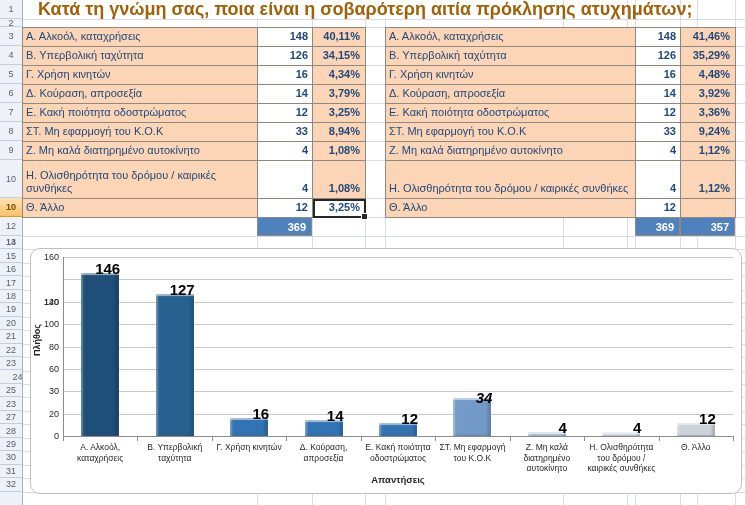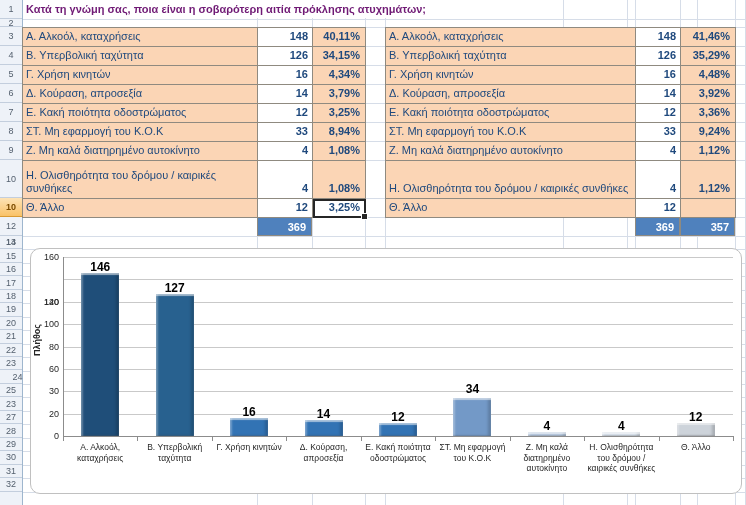--- a/index.html
+++ b/index.html
@@ -14,21 +14,21 @@
   #rowhdr{position:absolute;left:0;top:0;width:22px;height:505px;
     background:#eef2f8;border-right:1px solid #9eb6ce;z-index:5;}
   .rh{position:absolute;left:0;width:22px;box-sizing:border-box;
     border-bottom:1px solid #c3cedd;color:#54606e;font-size:9px;
     display:flex;align-items:center;justify-content:center;}
   .rh.sel{background:linear-gradient(180deg,#fde3b5,#f9c268);color:#7a4b00;font-weight:bold;
     border-bottom:1px solid #d99a33;}
   
   #titlecell{position:absolute;left:22px;top:0;width:540px;height:18px;background:#fff;
     z-index:4;display:flex;align-items:center;}
-  #titlecell span{font-weight:bold;color:#701a75;font-size:11px;padding-left:4px;white-space:nowrap;}
+  #titlecell span{font-weight:bold;color:#a16207;font-size:18px;padding-left:16px;white-space:nowrap;}
   
   .xtable{position:absolute;z-index:6;display:grid;border-top:1px solid #8f8a80;border-left:1px solid #8f8a80;}
   .cell{box-sizing:border-box;border-right:1px solid #8f8a80;border-bottom:1px solid #8f8a80;
     display:flex;align-items:flex-end;font-size:11px;color:#1f497d;line-height:1.25;}
   .cell.lbl{background:#fbd5b5;padding:1px 2px 2px 3px;}
   .cell.num{background:#fff;justify-content:flex-end;padding:1px 4px 2px 2px;font-weight:bold;}
   .cell.pct{background:#fbd5b5;justify-content:flex-end;padding:1px 5px 2px 2px;font-weight:bold;}
   .cell.selcell{outline:2px solid #262626;outline-offset:-2px;position:relative;background:#fff;}
   .fillhandle{position:absolute;right:-3px;bottom:-3px;width:5px;height:5px;background:#262626;
     border:1px solid #fff;z-index:9;}
@@ -37,21 +37,21 @@
     padding:1px 5px 2px 2px;border:1px solid #8f8a80;}
   
   #chart{position:absolute;left:30px;top:248px;width:710px;height:244px;background:#fff;
     border:1px solid #c0c0c0;border-radius:10px;z-index:7;box-shadow:0 0 0 1px rgba(255,255,255,.5) inset;}
   .cgrid{position:absolute;height:1px;background:#c9c9c9;}
   .caxis-y{position:absolute;width:1px;background:#8c8c8c;}
   .caxis-x{position:absolute;height:1px;background:#8c8c8c;}
   .ctick{position:absolute;width:1px;height:5px;background:#8c8c8c;}
   .ylab{position:absolute;font-size:9px;color:#262626;text-align:right;width:26px;}
   .bar{position:absolute;box-shadow:inset 0 2px 1px rgba(255,255,255,.55),inset 2px 0 2px rgba(255,255,255,.3),inset -3px 0 3px rgba(0,0,0,.18),inset 0 -1px 1px rgba(0,0,0,.15);}
-  .dlab{position:absolute;font-size:12px;font-weight:bold;color:#000;text-align:center;width:40px;}
+  .dlab{position:absolute;font-size:15px;font-weight:bold;color:#000;text-align:right;width:40px;}
   .clab{position:absolute;font-size:8.5px;color:#262626;text-align:center;line-height:10.5px;}
   #ytitle{position:absolute;left:-24px;top:86px;width:60px;text-align:center;
     font-size:9px;font-weight:bold;color:#262626;transform:rotate(-90deg);}
   #xtitle{position:absolute;left:282px;top:225px;width:170px;text-align:center;
     font-size:9.5px;font-weight:bold;color:#262626;}
 </style>
 </head>
 <body>
 
 <div id="sheet">
@@ -197,20 +197,21 @@
       <div class="cell pct"></div>
     </div>
 
   <div class="totalcell" style="left:257px;top:217px;width:55px;height:19px;">369</div>
   <div class="totalcell" style="left:635px;top:217px;width:45px;height:19px;">369</div>
   <div class="totalcell" style="left:680px;top:217px;width:55px;height:19px;">357</div>
 
   <div id="chart">
     <div id="plot"></div>
     <div id="ytitle">Πλήθος</div>
+    <div id="xtitle">Απαντήσεις</div>
   <div class="ylab" style="left: 2px; top: 182px;">0</div>
       <div class="cgrid" style="left: 32px; width: 670px; top: 164.625px;"></div>
       <div class="ylab" style="left: 2px; top: 159.625px;">20</div>
       <div class="cgrid" style="left: 32px; width: 670px; top: 142.25px;"></div>
       <div class="ylab" style="left: 2px; top: 137.25px;">30</div>
       <div class="cgrid" style="left: 32px; width: 670px; top: 119.875px;"></div>
       <div class="ylab" style="left: 2px; top: 114.875px;">60</div>
       <div class="cgrid" style="left: 32px; width: 670px; top: 97.5px;"></div>
       <div class="ylab" style="left: 2px; top: 92.5px;">80</div>
       <div class="cgrid" style="left: 32px; width: 670px; top: 75.125px;"></div>
@@ -242,21 +243,21 @@
       <div class="bar" title="Γ. Χρήση κινητών: 16" style="left: 199.111px; top: 169.1px; width: 38px; height: 17.9px; background: linear-gradient(rgb(50, 115, 180) 0%, rgb(50, 115, 180) 100%) rgb(50, 115, 180);"></div>
       <div class="dlab" style="left: 198.111px; top: 156.1px;">16</div>
       <div class="clab" style="left: 180.111px; top: 193px; width: 76px;">Γ. Χρήση κινητών</div>
       <div class="bar" title="Δ. Κούραση, απροσεξία: 14" style="left: 273.556px; top: 171.338px; width: 38px; height: 15.6625px; background: linear-gradient(rgb(50, 115, 180) 0%, rgb(50, 115, 180) 100%) rgb(50, 115, 180);"></div>
       <div class="dlab" style="left: 272.556px; top: 158.338px;">14</div>
       <div class="clab" style="left: 254.556px; top: 193px; width: 76px;">Δ. Κούραση, απροσεξία</div>
       <div class="bar" title="Ε. Κακή ποιότητα οδοστρώματος: 12" style="left: 348px; top: 173.575px; width: 38px; height: 13.425px; background: linear-gradient(rgb(50, 115, 180) 0%, rgb(50, 115, 180) 100%) rgb(50, 115, 180);"></div>
       <div class="dlab" style="left: 347px; top: 160.575px;">12</div>
       <div class="clab" style="left: 329px; top: 193px; width: 76px;">Ε. Κακή ποιότητα οδοστρώματος</div>
       <div class="bar" title="ΣΤ. Μη εφαρμογή του Κ.Ο.Κ: 34" style="left: 422.444px; top: 148.963px; width: 38px; height: 38.0375px; background: linear-gradient(rgb(115, 153, 199) 0%, rgb(115, 153, 199) 100%) rgb(115, 153, 199);"></div>
-      <div class="dlab" style="left: 421.444px; top: 133px;">34</div>
+      <div class="dlab" style="left: 421.444px; top: 140px; font-style: italic;">34</div>
       <div class="clab" style="left: 403.444px; top: 193px; width: 76px;">ΣΤ. Μη εφαρμογή του Κ.Ο.Κ</div>
       <div class="bar" title="Ζ. Μη καλά διατηρημένο αυτοκίνητο: 4" style="left: 496.889px; top: 182.525px; width: 38px; height: 4.475px; background: linear-gradient(rgb(185, 205, 229) 0%, rgb(185, 205, 229) 100%) rgb(185, 205, 229);"></div>
       <div class="dlab" style="left: 495.889px; top: 169.525px;">4</div>
       <div class="clab" style="left: 477.889px; top: 193px; width: 76px;">Ζ. Μη καλά διατηρημένο αυτοκίνητο</div>
       <div class="bar" title="Η. Ολισθηρότητα του δρόμου / καιρικές συνθήκες: 4" style="left: 571.333px; top: 182.525px; width: 38px; height: 4.475px; background: linear-gradient(rgb(220, 230, 241) 0%, rgb(220, 230, 241) 100%) rgb(220, 230, 241);"></div>
       <div class="dlab" style="left: 570.333px; top: 169.525px;">4</div>
       <div class="clab" style="left: 552.333px; top: 193px; width: 76px;">Η. Ολισθηρότητα του δρόμου / καιρικές συνθήκες</div>
       <div class="bar" title="Θ. Άλλο: 12" style="left: 645.778px; top: 173.575px; width: 38px; height: 13.425px; background: linear-gradient(rgb(205, 211, 218) 0%, rgb(205, 211, 218) 100%) rgb(205, 211, 218);"></div>
       <div class="dlab" style="left: 644.778px; top: 160.575px;">12</div>
       <div class="clab" style="left: 626.778px; top: 193px; width: 76px;">Θ. Άλλο</div>

